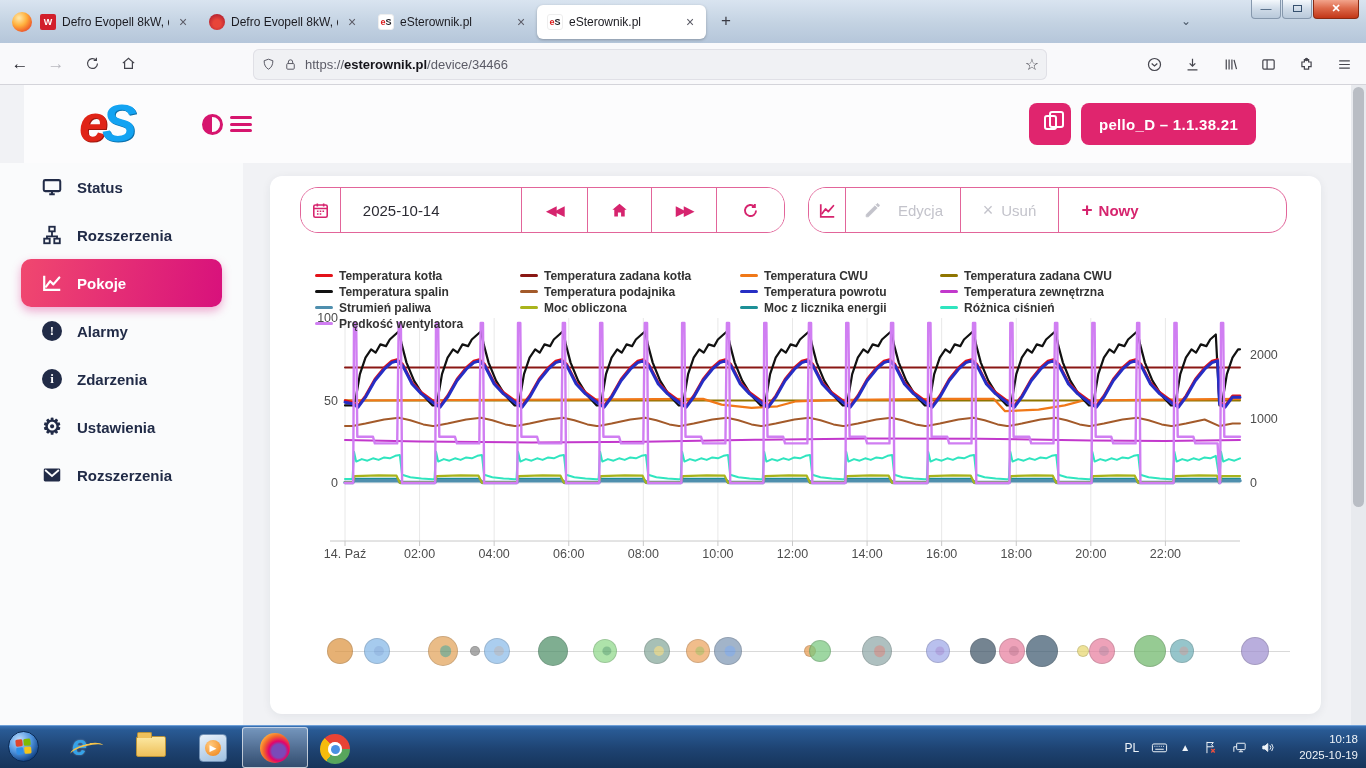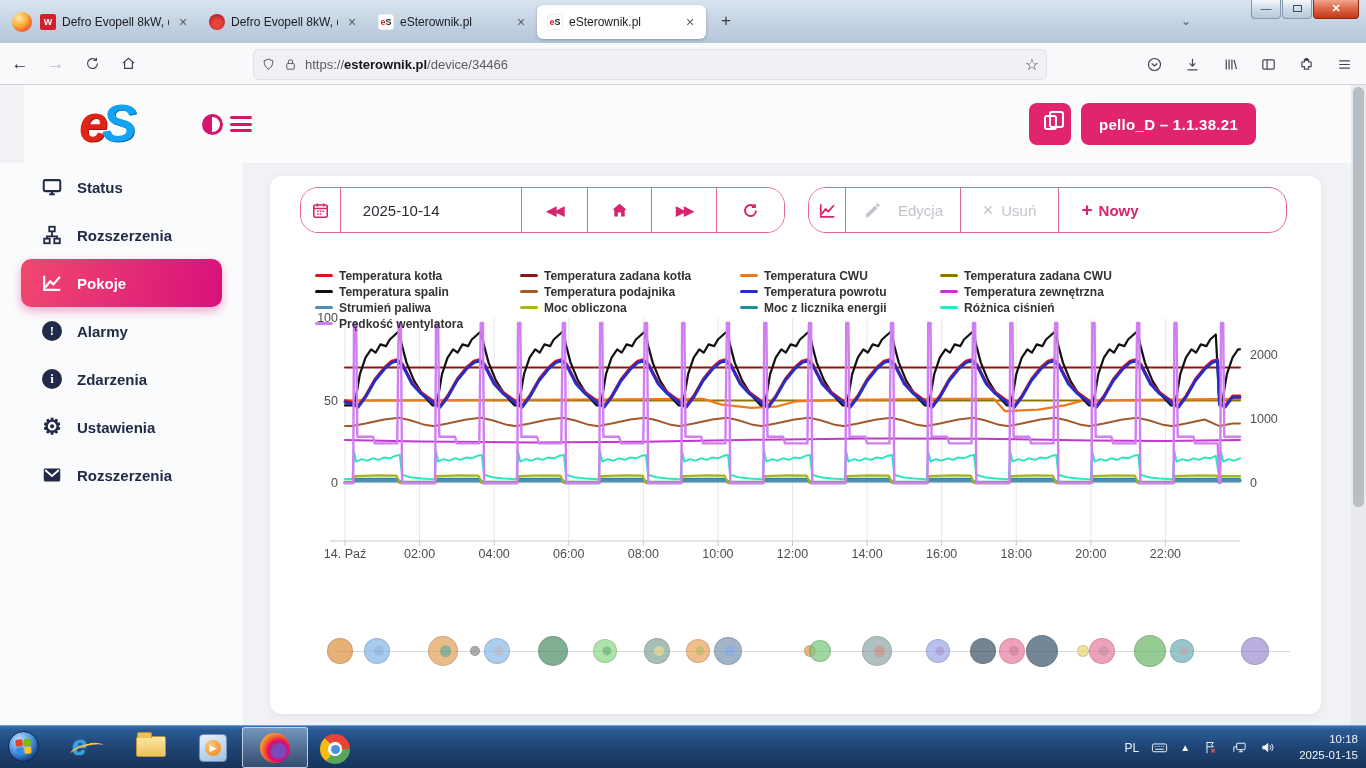--- a/index.html
+++ b/index.html
@@ -602,17 +602,17 @@
           </svg>
         </span>
       <span class="tray-item">
         <svg viewBox="0 0 24 20">
             <path d="M4 8v4h3l4 3.5v-11L7 8z" fill="#eef3f8"></path>
             <path d="M14 7a4.5 4.5 0 0 1 0 6M16.5 5a8 8 0 0 1 0 10"></path>
           </svg>
         </span>
       <div class="clock">
         <div>10:18</div>
-        <div>2025-01-15</div>
+        <div>2025-10-19</div>
       </div>
     </div>
   </div>
 </div>
 
 </body></html>

